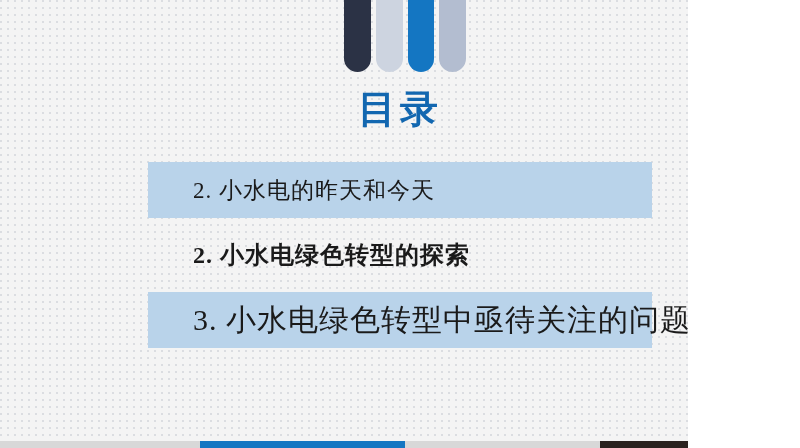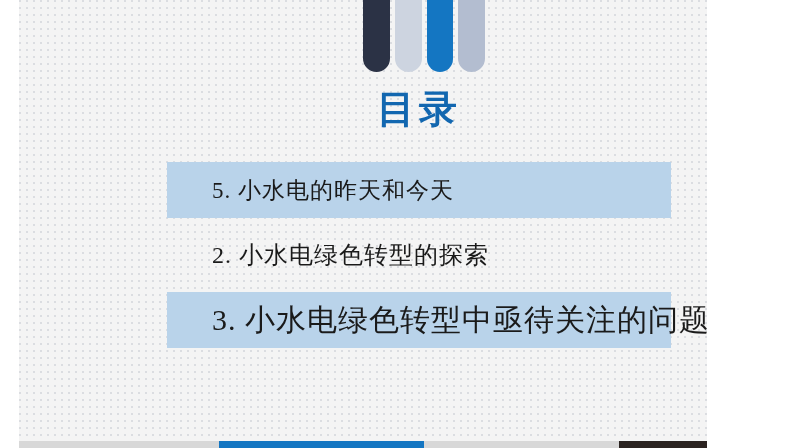--- a/index.html
+++ b/index.html
@@ -15,21 +15,20 @@
 
   .slide {
     position: relative;
     width: 688px;
     height: 448px;
     background-color: #f4f4f4;
     background-image:
       radial-gradient(circle at 1px 1px, rgba(120,130,150,0.20) 0.9px, transparent 1.1px);
     background-size: 7px 7px;
     overflow: hidden;
-    margin-left: 19px;
   }
 
   
   .bars {
     position: absolute;
     top: -16px;
     left: 344px;
     width: 122px;
     height: 88px;
     display: flex;
@@ -71,20 +70,21 @@
     width: 504px;
     color: #1a1a1a;
     font-family: "Liberation Serif", "DejaVu Serif", serif;
   }
 
   .toc-row.banded {
     background-color: #b9d3ea;
   }
   .toc-row.plain {
     background-color: transparent;
+    font-weight: bold;
   }
 
   .toc-row.r1 { height: 56px; }
   .toc-row.r2 { height: 56px; margin-top: 9px; }
   .toc-row.r3 { height: 56px; margin-top: 9px; }
 
   .toc-text {
     padding-left: 45px;
     white-space: nowrap;
   }
@@ -119,21 +119,21 @@
     <div class="bar" style="background-color:#cdd4e0"></div>
     <div class="bar" style="background-color:#1476c2"></div>
     <div class="bar" style="background-color:#b3bdd0"></div>
   </div>
 
   <div class="title">目录</div>
 
   <div class="toc">
 
     <div class="toc-row banded r1">
-      <span class="toc-text">5. 小水电的昨天和今天</span>
+      <span class="toc-text">2. 小水电的昨天和今天</span>
     </div>
 
     <div class="toc-row plain r2">
       <span class="toc-text">2. 小水电绿色转型的探索</span>
     </div>
 
     <div class="toc-row banded r3">
       <span class="toc-text">3. 小水电绿色转型中亟待关注的问题</span>
     </div>
 

